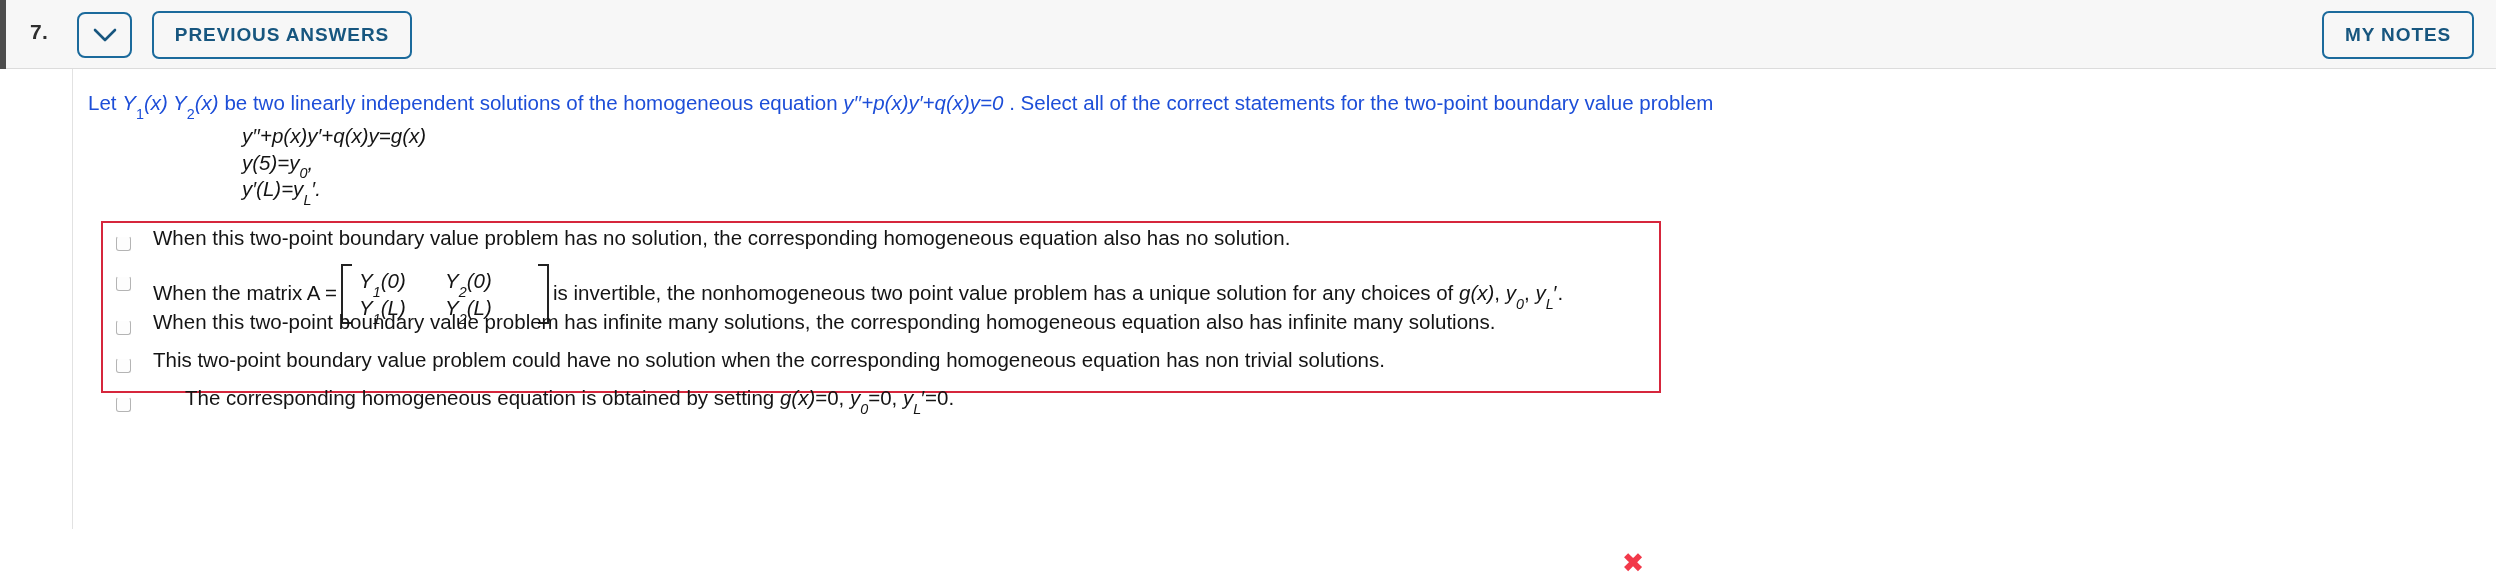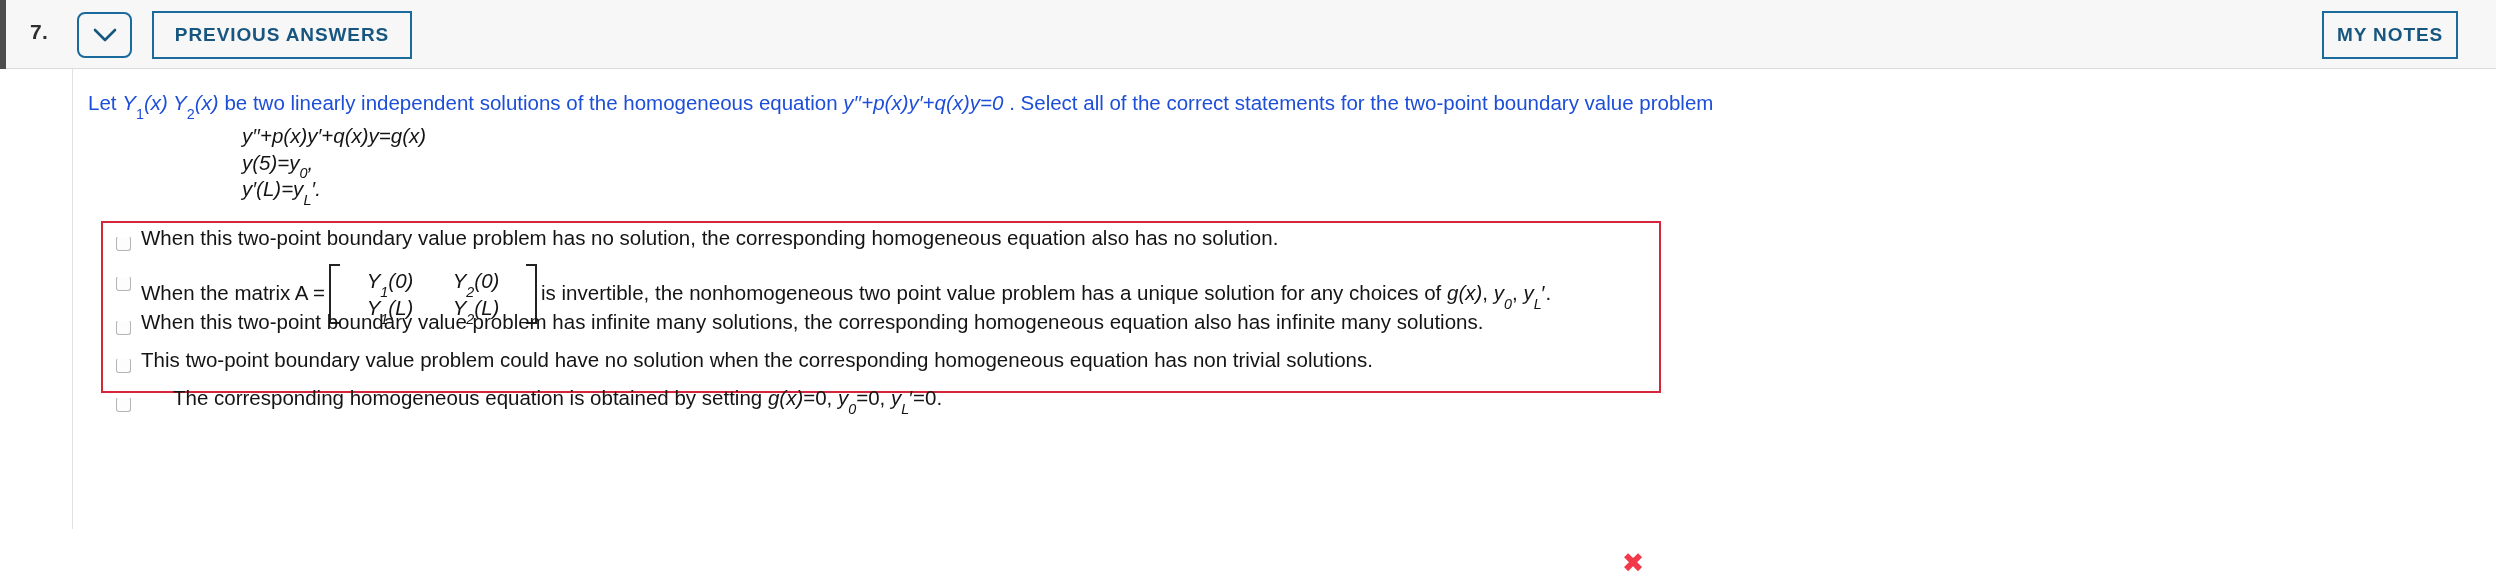--- a/index.html
+++ b/index.html
@@ -64,21 +64,21 @@
     font-size: 21px;
     font-weight: bold;
     color: #2e2e2e;
     letter-spacing: .2px;
   }
 
   .btn {
     position: absolute;
     box-sizing: border-box;
     border: 2px solid #1b6a9c;
-    border-radius: 0;
+    border-radius: 7px;
     background: #f7f7f7;
     color: #17567f;
     font-family: "Liberation Sans", sans-serif;
     font-weight: bold;
     letter-spacing: .9px;
     display: flex;
     align-items: center;
     justify-content: center;
     cursor: pointer;
   }
@@ -91,21 +91,21 @@
   #collapse-button svg { display:block; }
 
   #previous-answers-button {
     left: 152px; top: 11px;
     width: 260px; height: 48px;
     font-size: 19px;
   }
 
   #my-notes-button {
     left: 2322px; top: 11px;
-    width: 136px; height: 48px;
+    width: 152px; height: 48px;
     font-size: 19px;
   }
 
   
   #question-body {
     position: absolute;
     left: 0; top: 69px;
     width: 2496px;
   }
 
@@ -152,21 +152,21 @@
     height: 15px;
     box-sizing: border-box;
     border: 1px solid #b4b4b4;
     border-top-color: #ffffff;
     border-radius: 3px;
     background: #fdfdfd;
     cursor: pointer;
   }
   .option-text {
     position: absolute;
-    left: 38px;
+    left: 50px;
     font-size: 20.5px;
     line-height: 26px;
     white-space: nowrap;
     color: #141414;
   }
 
   #option-0 { top: 0px; }
   #option-0 .option-checkbox { top: 13px; }
   #option-0 .option-text { top: 2px; }
 
@@ -205,21 +205,21 @@
   .bracket-left  { border-left: 2px solid #222; }
   .bracket-right { border-right: 2px solid #222; }
   .matrix-rows {
     display: flex;
     flex-direction: column;
     padding: 3px 7px 3px 7px;
     font-size: 20.5px;
     line-height: 27px;
   }
   .matrix-rows > div { white-space: nowrap; }
-  .mcell { display: inline-block; min-width: 86px; text-align: center; }
+  .mcell { display: inline-block; min-width: 86px; }
 
   
   .it { font-style: italic; }
   sub { font-size: 0.70em; line-height: 0; position: relative; bottom: -0.27em; }
 
   
   #incorrect-mark {
     position: absolute;
     left: 1620px; top: 481px;
     width: 26px; height: 26px;

